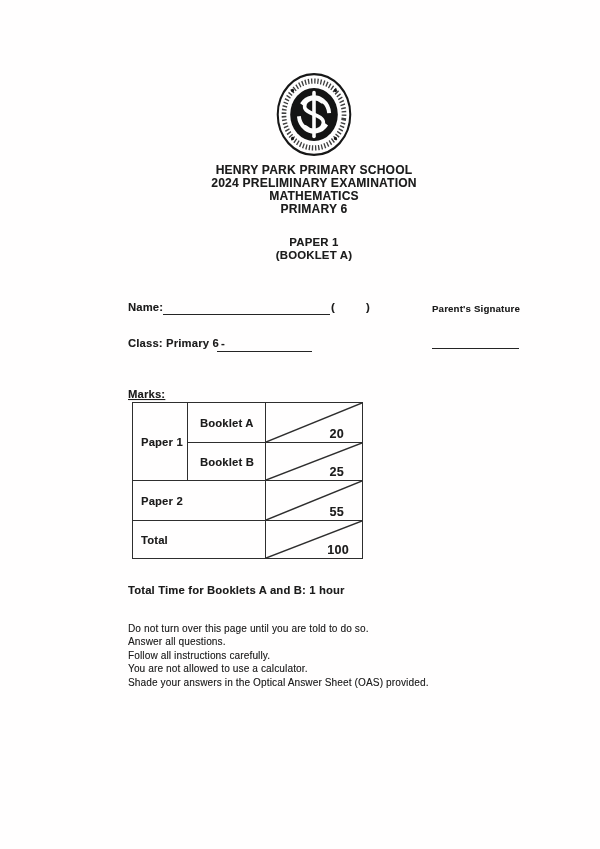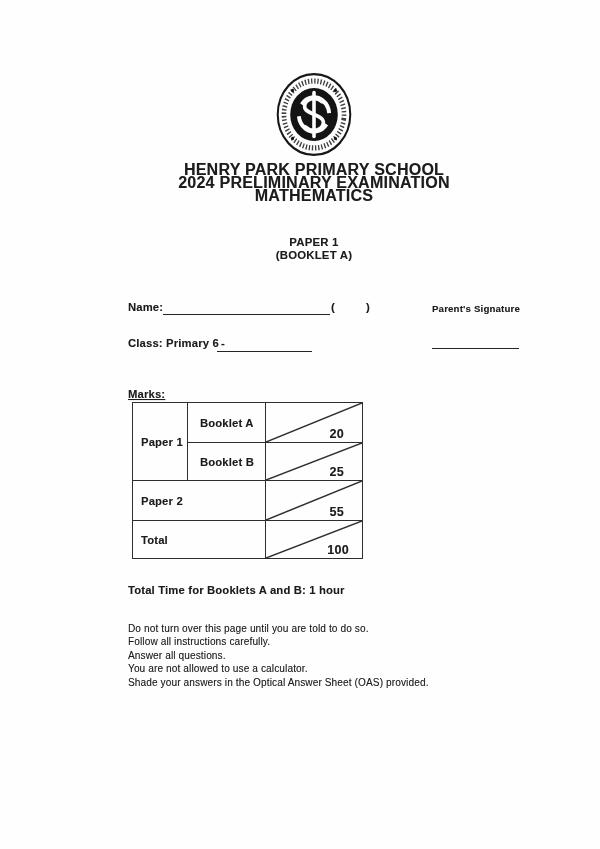--- a/index.html
+++ b/index.html
@@ -8,21 +8,21 @@
     font-family:"Liberation Sans","DejaVu Sans",sans-serif;color:#1c1c1c;
     overflow:hidden;
     text-shadow:0.25px 0.2px 0 rgba(20,20,20,0.35);
   }
   .abs{position:absolute;}
   
   .crest{position:absolute;left:275px;top:71px;width:78px;height:87px;}
   
   .hdr{
     position:absolute;left:28px;top:164px;width:572px;text-align:center;
-    font-size:16px;font-weight:700;line-height:12.9px;letter-spacing:.25px;
+    font-size:12px;font-weight:700;line-height:12.9px;letter-spacing:.25px;
   }
   .paperhdr{
     position:absolute;left:28px;top:236px;width:572px;text-align:center;
     font-size:11.3px;font-weight:700;line-height:13px;letter-spacing:.25px;
   }
   .lbl{font-size:11.2px;font-weight:700;letter-spacing:.2px;white-space:nowrap;}
   .small-lbl{font-size:9.6px;font-weight:700;letter-spacing:.2px;white-space:nowrap;}
   .fill{border-bottom:1.4px solid #242424;}
   
   .marks-table{
@@ -69,20 +69,21 @@
     <g fill="none" stroke="#fdfdfd" stroke-width="4.6" stroke-linecap="round">
       <path d="M60 35 C 52 28.5, 38 31.5, 38 41 C 38 49.5, 62 50, 62 59 C 62 68.5, 47 71.5, 39 64.5"></path>
       <line x1="50" y1="25" x2="50" y2="75"></line>
     </g>
   </svg>
 
   <div class="hdr">
     <div>HENRY PARK PRIMARY SCHOOL</div>
     <div>2024 PRELIMINARY EXAMINATION</div>
     <div>MATHEMATICS</div>
+    <div>PRIMARY 6</div>
   </div>
 
   <div class="paperhdr">
     <div>PAPER 1</div>
     <div>(BOOKLET A)</div>
   </div>
 
   <span class="abs lbl" style="left:128px;top:301px;">Name:</span>
   <span class="abs fill" style="left:163px;top:302px;width:167px;height:12px;"></span>
   <span class="abs lbl" style="left:331px;top:301px;">(</span>
@@ -140,19 +141,19 @@
         <span class="num" style="right:13px">100</span>
       </td>
     </tr>
   </tbody>
     </table>
 
   <div class="totaltime">Total Time for Booklets A and B: 1 hour</div>
 
   <div class="instr">
     <div>Do not turn over this page until you are told to do so.</div>
+    <div>Answer all questions.</div>
     <div>Follow all instructions carefully.</div>
-    <div>Answer all questions.</div>
     <div>You are not allowed to use a calculator.</div>
     <div>Shade your answers in the Optical Answer Sheet (OAS) provided.</div>
   </div>
 
 </div>
 
 </body></html>

